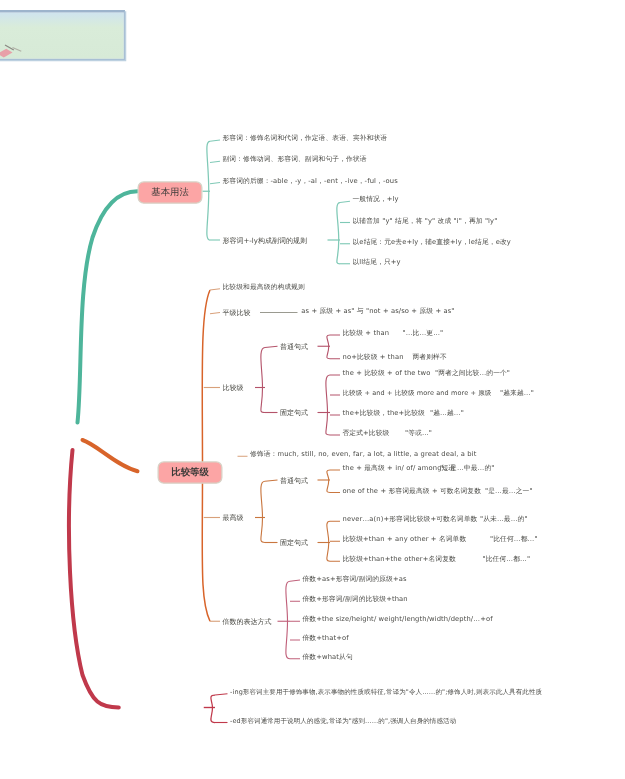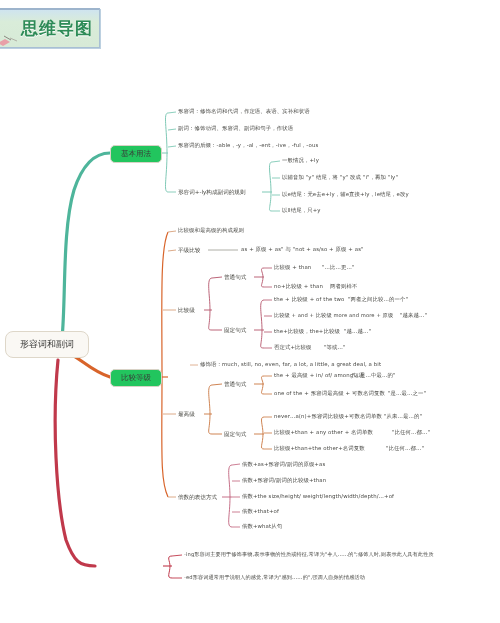--- a/index.html
+++ b/index.html
@@ -31,40 +31,40 @@
     text-shadow:0 1px 0 #ffffff;
   }
   .banner-deco{
     position:absolute;left:2px;top:22px;width:22px;height:16px;
   }
 
   
   .node{
     position:absolute;
     box-sizing:border-box;
-    background:#22c55e;
+    background:#fca5a5;
     border:1px solid #d8d2c6;
     border-radius:5px;
     color:#3a3a38;
     font-family:"DejaVu Sans",sans-serif;
     display:flex;align-items:center;justify-content:center;
     text-align:center;
     line-height:1.1;
     white-space:nowrap;
   }
   .node.center{
     left:5px;top:331px;width:84px;height:27px;
     font-size:9px;border-radius:8px;
     background:#faf8f4;border-color:#ded7c9;
   }
   .node.l1{
     font-size:7.5px;height:18px;border-radius:5px;
   }
   .n-basic{left:110px;top:145px;width:52px;}
-  .n-compare{left:110px;top:369px;width:52px;}
+  .n-compare{left:126px;top:369px;width:52px;font-weight:bold;}
   .n-inged{left:78px;top:558px;width:85px;}
 
   
   .leaf{
     position:absolute;
     font-family:"DejaVu Sans",sans-serif;
     font-size:5.4px;
     color:#4a4a46;
     white-space:nowrap;
     line-height:1;
@@ -162,26 +162,22 @@
     <path d="M172 556 L 182 555" fill="none" stroke="#c0394b" stroke-width="0.9"></path>
     <path d="M172 578 L 182 578" fill="none" stroke="#c0394b" stroke-width="0.9"></path>
   </svg>
 
   <div class="banner">
     <svg class="banner-deco" viewBox="0 0 22 16">
       <path d="M1 11 L8 7 L13 10 L6 14 Z" fill="#e8a0a8"></path>
       <path d="M7 4 L14 8" stroke="#8a8a82" stroke-width="1" fill="none"></path>
       <path d="M13 6 L20 9" stroke="#b0b0a6" stroke-width="1" fill="none"></path>
     </svg>
-    <span class="banner-title">思维导图</span>
   </div>
 
-  <div class="node center">
-    <span>形容词和副词</span>
-  </div>
 
   <div class="node l1 n-basic">
     <span>基本用法</span>
   </div>
   <div class="node l1 n-compare">
     <span>比较等级</span>
   </div>
 
   <div class="leaf" style="left:178px;top:109px;">形容词：修饰名词和代词，作定语、表语、宾补和状语</div>
   <div class="leaf" style="left:178px;top:126px;">副词：修饰动词、形容词、副词和句子，作状语</div>

